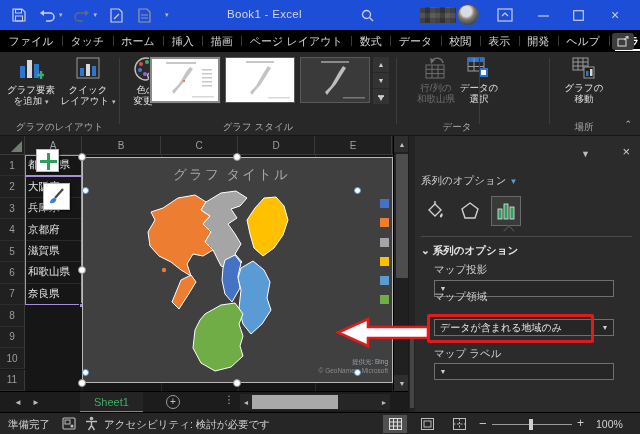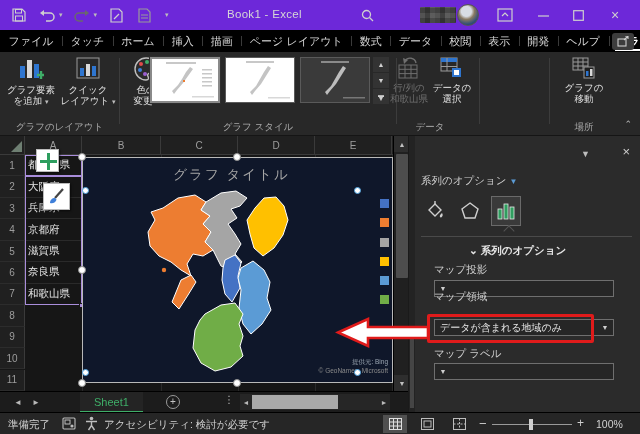--- a/index.html
+++ b/index.html
@@ -1,21 +1,21 @@
 <!DOCTYPE html>
 <html><head>
 <meta charset="utf-8">
 <style>
   * { margin:0; padding:0; box-sizing:border-box; }
   html,body { width:640px; height:434px; overflow:hidden; }
   body { position:relative; background:#000; font-family:"Liberation Sans",sans-serif; color:#e8e8e8; }
   .abs { position:absolute; }
 
   
-  .titlebar { position:absolute; left:0; top:0; width:640px; height:30px; background:#6d28d9; }
+  .titlebar { position:absolute; left:0; top:0; width:640px; height:30px; background:#1d4ed8; }
   .qat { position:absolute; left:10px; top:0; height:30px; display:flex; align-items:center; gap:10px; }
   .qat-btn { width:18px; height:18px; display:flex; align-items:center; justify-content:center; }
   .qat-dd { color:#bdbdbd; font-size:7px; margin-left:-7px; }
   .title-text { position:absolute; left:227px; top:8px; font-size:11.5px; color:#d6d6d6; letter-spacing:.3px; }
   .blurname { position:absolute; left:420px; top:7px; width:36px; height:16px;
     background:repeating-linear-gradient(90deg,#8a8a8a 0 5px,#6b6b6b 5px 10px,#9a9a9a 10px 15px),repeating-linear-gradient(0deg,#777 0 5px,#999 5px 10px);
     background-blend-mode:multiply; border-radius:1px; }
   .avatar { position:absolute; left:457px; top:4px; width:22px; height:22px; border-radius:50%;
     background:radial-gradient(circle at 42% 32%,#d8dde4 0 28%,#8a7a62 45%,#2f4d78 72%,#1d2c44 100%); border:1px solid #555; }
   .winbtn { position:absolute; top:0; width:30px; height:30px; display:flex; align-items:center; justify-content:center; color:#cfcfcf; }
@@ -59,21 +59,21 @@
   .range2 { position:absolute; left:25px; top:40.45px; width:57px; height:129px; border:1.5px solid #a98ddb; pointer-events:none; }
   .fillhandle { position:absolute; left:79px; top:167px; width:5px; height:5px; background:#a98ddb; border:1px solid #161616; }
 
   
   .cursor-plus { position:absolute; left:36px; top:13px; width:23px; height:23px; background:#fff; border:1px solid #bbb; box-shadow:1px 1px 2px rgba(0,0,0,.6); }
   .cursor-plus::before { content:""; position:absolute; left:10px; top:3px; width:3px; height:17px; background:#2e9e5f; }
   .cursor-plus::after { content:""; position:absolute; left:3px; top:10px; width:17px; height:3px; background:#2e9e5f; }
   .cursor-brush { position:absolute; left:43px; top:47px; width:27px; height:27px; background:#fff; border:1px solid #bbb; box-shadow:1px 1px 2px rgba(0,0,0,.6); display:flex; align-items:center; justify-content:center; }
 
   
-  .chart { position:absolute; left:82px; top:157px; width:311px; height:226px; background:#0f172a; border:1px solid #b9b9b9; }
+  .chart { position:absolute; left:82px; top:157px; width:311px; height:226px; background:#404040; border:1px solid #b9b9b9; }
   .chart-title { position:absolute; left:0; right:12px; top:8px; text-align:center; font-size:13.5px; color:#a6a6a6; letter-spacing:2px; }
   .legend { position:absolute; right:3px; top:41px; display:flex; flex-direction:column; gap:10.3px; }
   .legend .sq { width:9px; height:9px; }
   .attrib { position:absolute; right:4px; bottom:6px; text-align:right; font-size:6.5px; line-height:1.5; }
   .attrib .l1 { color:#9aa5b1; }
   .attrib .l2 { color:#8a8a8a; }
   .handle-w { position:absolute; width:8px; height:8px; border-radius:50%; background:#fff; border:1.5px solid #8f8f8f; z-index:6; }
   .handle-b { position:absolute; width:7px; height:7px; border-radius:50%; background:#fff; border:1.5px solid #4a9eda; z-index:6; }
 
   
@@ -87,21 +87,21 @@
   .pane-scroll .pthumb { position:absolute; left:1px; bottom:4px; width:4px; height:70px; background:#454545; }
   .pane-title { position:absolute; left:12px; top:10px; font-size:14.5px; color:#ececec; }
   .pane-title-dd { position:absolute; left:172px; top:13px; color:#bdbdbd; font-size:9px; }
   .pane-close { position:absolute; right:10px; top:8px; color:#cfcfcf; font-size:13px; }
   .pane-sub { position:absolute; left:12px; top:38px; font-size:10.5px; color:#cfcfcf; }
   .pane-sub .chev { color:#5b9bd5; font-size:8px; }
   .picon { position:absolute; top:60px; width:30px; height:30px; display:flex; align-items:center; justify-content:center; }
   .picon.sel { background:#3a3a3a; border:1px solid #6a6a6a; }
   .picon-notch { position:absolute; left:96px; top:91px; width:8px; height:8px; background:#2b2b2b; border-left:1px solid #555; border-top:1px solid #555; transform:rotate(45deg); }
   .pane-sep { position:absolute; left:12px; right:8px; top:100px; height:1px; background:#4a4a4a; }
-  .psec { position:absolute; left:12px; top:108px; font-size:10.5px; font-weight:bold; color:#e6e6e6;margin-left:48px; }
+  .psec { position:absolute; left:12px; top:108px; font-size:10.5px; font-weight:bold; color:#e6e6e6; }
   .plabel { position:absolute; left:25px; font-size:10.5px; color:#cfcfcf; white-space:nowrap; }
   .pdrop { position:absolute; left:25px; width:180px; height:17px; background:#262626; border:1px solid #6f6f6f; display:flex; align-items:center; }
   .pdrop .val { flex:1; font-size:10px; color:#e8e8e8; padding-left:5px; white-space:nowrap; overflow:hidden; }
   .pdrop .arr { width:16px; text-align:center; color:#cfcfcf; font-size:7px; }
 
   
   .red-box { position:absolute; left:427px; top:314px; width:167px; height:29px; border:3px solid #e01b1b; border-radius:2px; z-index:9; }
   .red-arrow { position:absolute; left:335px; top:317px; z-index:9; }
 
   
@@ -312,21 +312,21 @@
       <div class="gal-btn">▼</div>
       <div class="gal-btn" style="flex-direction:column;line-height:3px">
           <span style="font-size:6px">▬</span>
           <span>▼</span>
         </div>
     </div>
     <div class="glabel">グラフ スタイル</div>
   </div>
   <div class="gdiv" style="left:396px"></div>
 
-  <div class="rgroup" style="left:389px;width:82px">
+  <div class="rgroup" style="left:416px;width:82px">
     <div class="bigbtn dim" style="left:-3px;width:46px">
       <svg width="24" height="24" viewBox="0 0 24 24">
         <path d="M8 5 a6 6 0 0 1 11 2" fill="none" stroke="#6f6f6f" stroke-width="1.4"></path>
           <polygon points="6,2 11,4 7,8" fill="#6f6f6f"></polygon>
         <rect x="2" y="9" width="18" height="13" fill="none" stroke="#6f6f6f"></rect>
           <path d="M2 13.3 h18 M2 17.6 h18 M8 9 v13 M14 9 v13" stroke="#6f6f6f"></path>
       </svg>
       <span class="blabel"><span>行/列の</span><br><span>和歌山県</span></span>
     </div>
     <div class="bigbtn" style="left:40px;width:46px">
@@ -432,24 +432,24 @@
     <div class="cell">
         <span>兵庫県</span>
       </div>
     <div class="cell">
         <span>京都府</span>
       </div>
     <div class="cell">
         <span>滋賀県</span>
       </div>
     <div class="cell">
-        <span>奈良県</span>
+        <span>和歌山県</span>
       </div>
     <div class="cell">
-        <span>和歌山県</span>
+        <span>奈良県</span>
       </div>
   </div>
   <div class="range1"></div>
   <div class="range2"></div>
   <div class="fillhandle"></div>
 
   <div class="cursor-plus"></div>
   <div class="cursor-brush">
     <svg width="19" height="19" viewBox="0 0 19 19">
         <path d="M16 2 L8 11" stroke="#444" stroke-width="2.2"></path>

